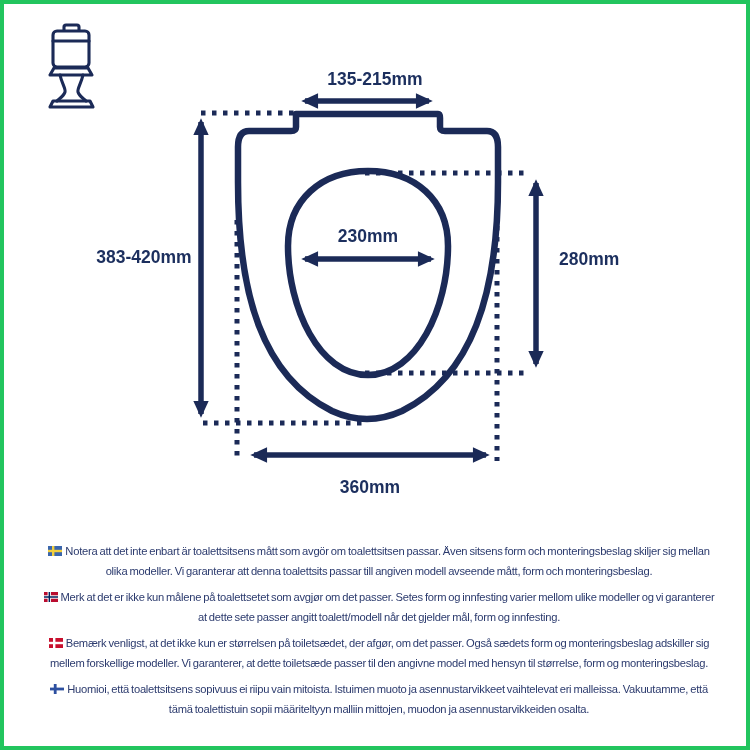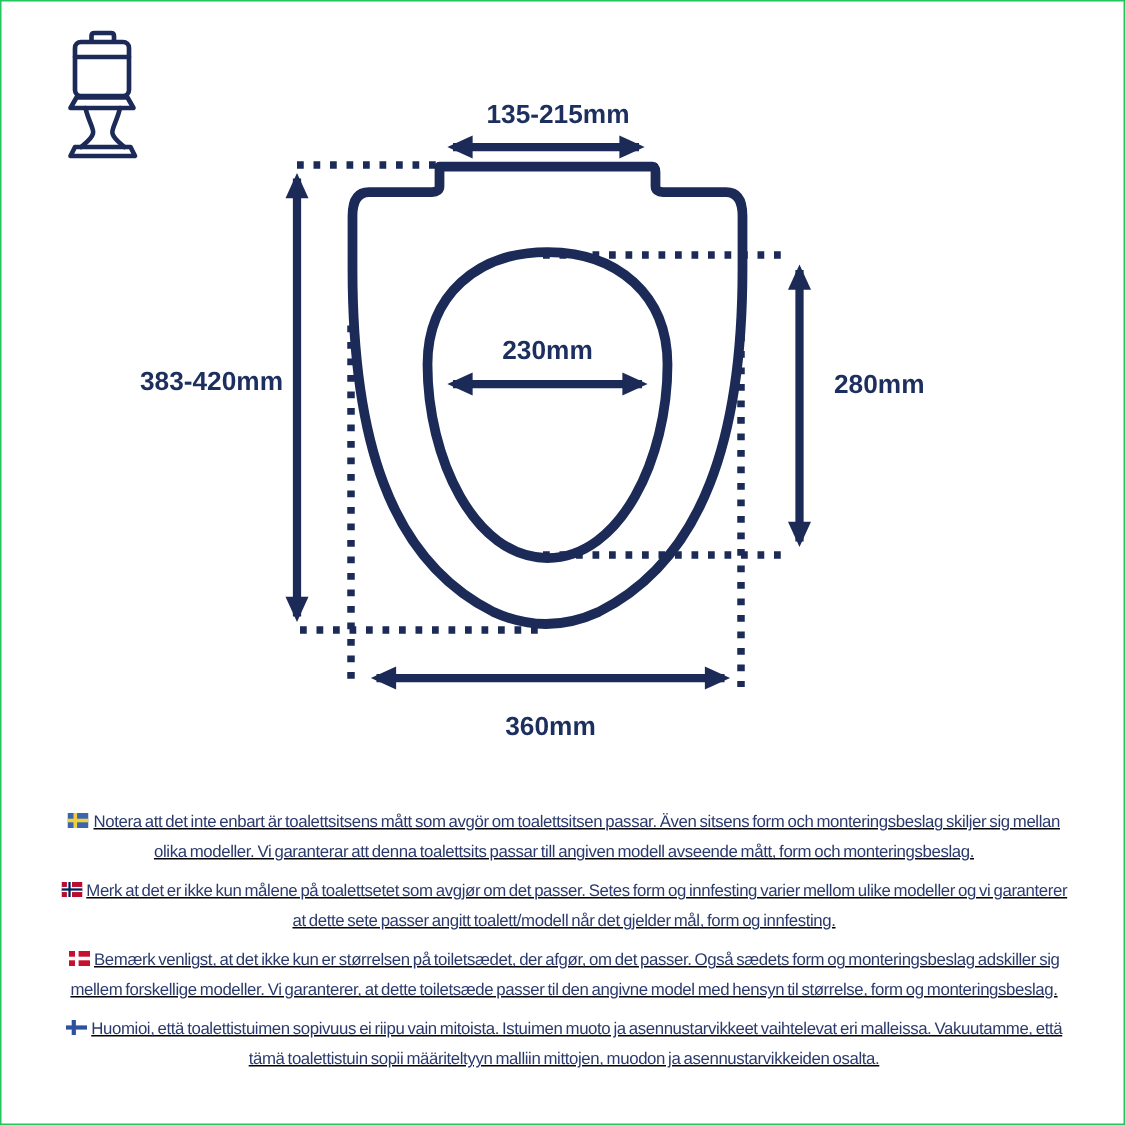--- a/index.html
+++ b/index.html
@@ -2,32 +2,32 @@
 <html><head>
 <meta charset="utf-8">
 <style>
   html,body { margin:0; padding:0; background:#ffffff; }
   .page {
     position:relative;
     width:750px; height:750px;
     background:#ffffff;
     font-family:"Liberation Sans", sans-serif;
     box-sizing:border-box;
-    border:1px solid #22c55e;
+    border:4px solid #22c55e;
     overflow:hidden;
   }
   svg.diagram { display:block; }
   svg .stroke { stroke:#1b2a57; fill:none; }
   svg text.dim-label {
     font-family:"Liberation Sans", sans-serif;
     font-weight:700;
     font-size:17.5px;
     fill:#1c2f5e;
   }
-  .notes { margin-top:5px;text-decoration:underline; }
+  .notes { margin-top:5px; }
   .note {
     width:750px;
     margin:0 0 6px 0;
     text-align:center;
     font-size:11.2px;
     letter-spacing:-0.25px;
     word-spacing:-0.8px;
     line-height:20px;
     color:#2b3a6d;
   }
@@ -115,18 +115,18 @@
         <rect y="3.8" width="14" height="2.4" fill="#ffffff"></rect>
       </svg><span class="txt">Bemærk venligst, at det ikke kun er størrelsen på toiletsædet, der afgør, om det passer. Også sædets form og monteringsbeslag adskiller sig
 mellem forskellige modeller. Vi garanterer, at dette toiletsæde passer til den angivne model med hensyn til størrelse, form og monteringsbeslag.</span>
     </p>
 
     <p class="note">
       <svg class="flag" width="14" height="10" viewBox="0 0 14 10">
         <rect width="14" height="10" fill="#ffffff"></rect>
         <rect x="3.8" width="2.8" height="10" fill="#2d50a0"></rect>
         <rect y="3.6" width="14" height="2.8" fill="#2d50a0"></rect>
-      </svg><span class="txt">Huomioi, että toalettistuimen sopivuus ei riipu vain mitoista. Istuimen muoto ja asennustarvikkeet vaihtelevat eri malleissa. Vakuutamme, että
+      </svg><span class="txt">Huomioi, että toalettsitsens sopivuus ei riipu vain mitoista. Istuimen muoto ja asennustarvikkeet vaihtelevat eri malleissa. Vakuutamme, että
 tämä toalettistuin sopii määriteltyyn malliin mittojen, muodon ja asennustarvikkeiden osalta.</span>
     </p>
 
   </div>
 </div>
 
 </body></html>

